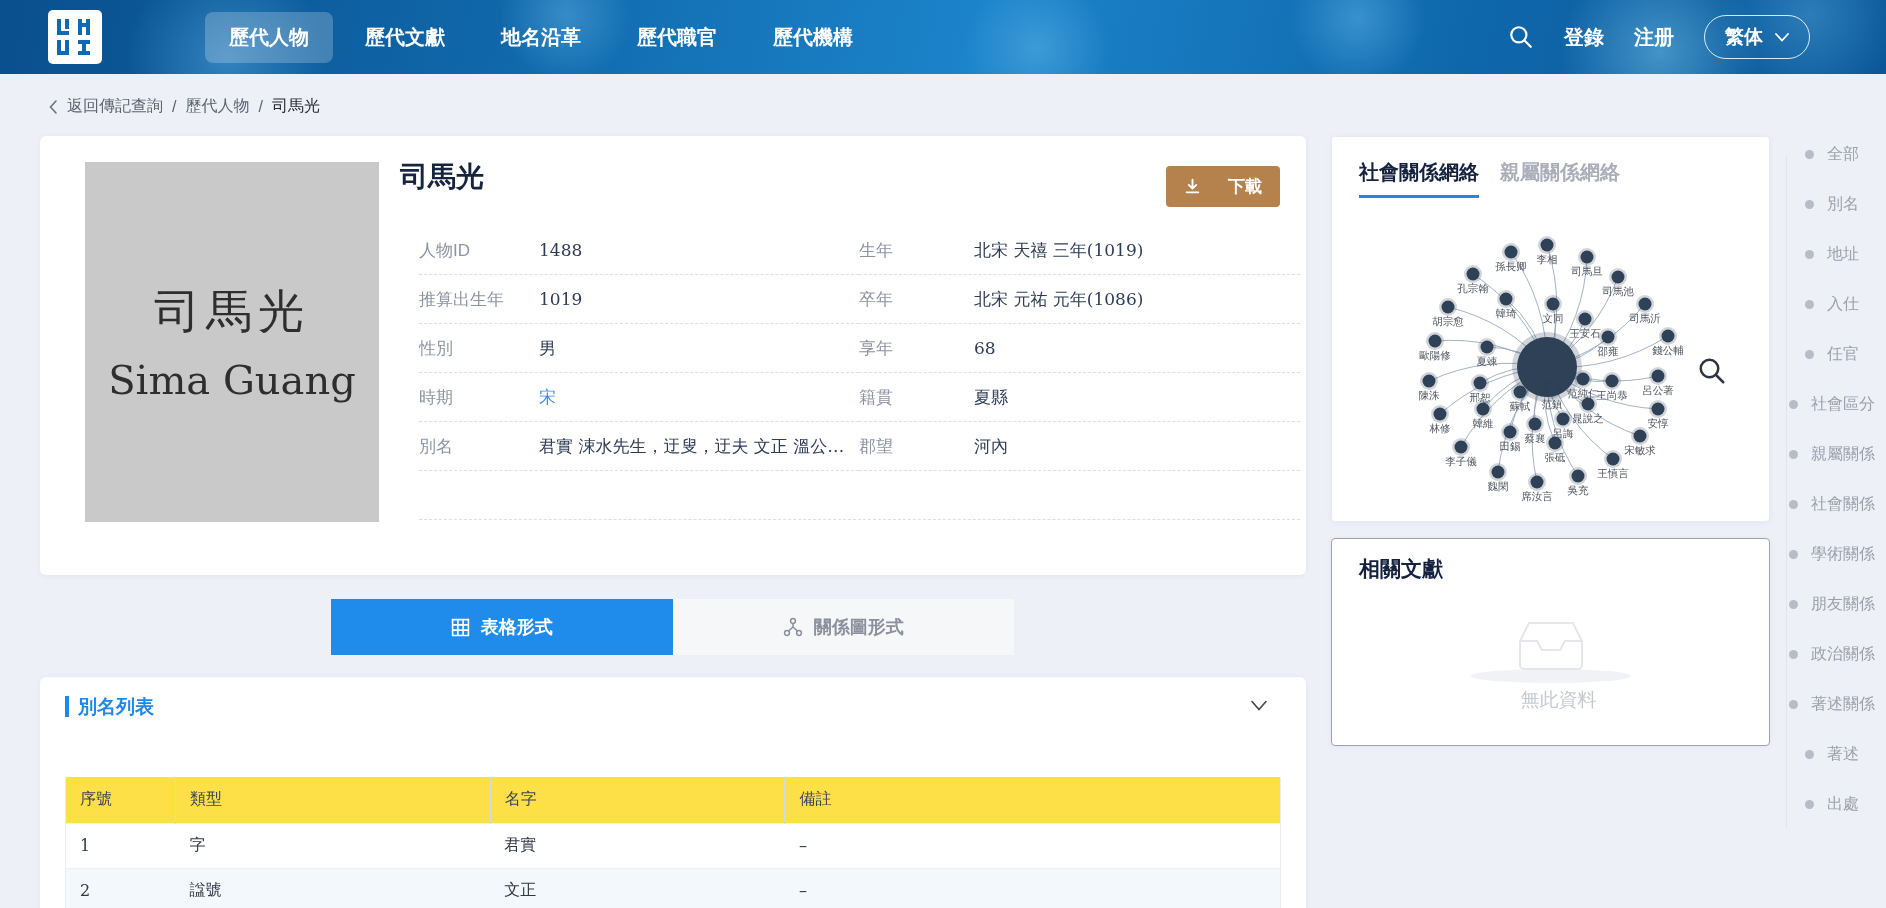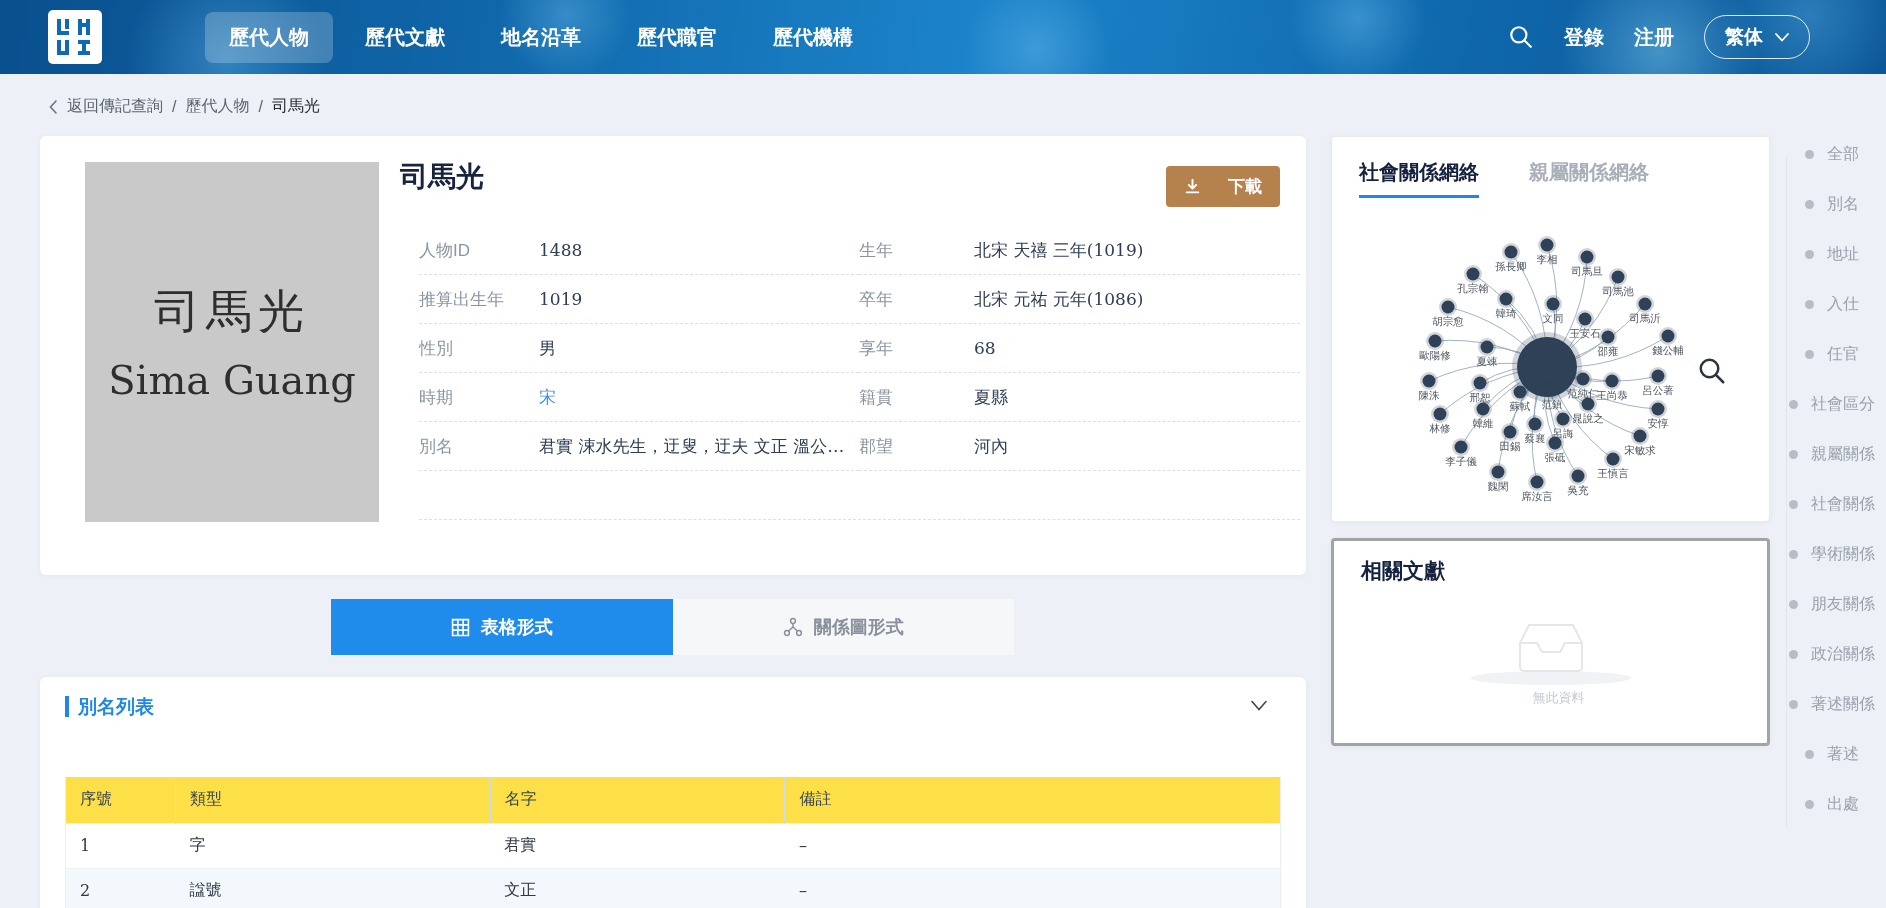--- a/index.html
+++ b/index.html
@@ -73,39 +73,39 @@
     font-size:16px; border-left:1px solid #e9eef4; border-right:1px solid #e9eef4; }
   table.alias th { background:#fde047; height:46px; text-align:left; padding-left:14px; color:#3a4554;
     font-weight:normal; border-right:1px solid #cddded; }
   table.alias th:last-child { border-right:none; }
   table.alias td { height:45px; padding-left:14px; border-top:1px solid #edf1f6; color:#2f3743;
     font-family:"DejaVu Serif","Liberation Serif",serif; }
   table.alias tbody tr:nth-child(2) { background:#f3f8fd; }
 
   
   .net-card { left:1331px; top:136px; width:439px; height:386px; border:1px solid #e8eaf0; border-radius:4px; }
-  .net-tabs { position:absolute; left:27px; top:22px; display:flex; gap:50px; }
+  .net-tabs { position:absolute; left:27px; top:22px; display:flex; gap:21px; }
   .ntab { font-size:20px; font-weight:bold; cursor:pointer; padding-bottom:12px; position:relative; }
   .ntab.active { color:#15223d; }
   .ntab.active::after { content:""; position:absolute; left:0; right:0; bottom:0; height:3px; background:#1f87e8; }
   .ntab.inactive { color:#a9aeb9; }
   #netSvg { position:absolute; left:12px; top:40px; }
   #netSvg .edge { fill:none; stroke:#91a6b8; stroke-width:1; opacity:.85; }
   #netSvg .halo { fill:#2e4156; opacity:.22; }
   #netSvg .node { fill:#2e4156; cursor:pointer; }
   #netSvg .nlabel { font-size:10.5px; fill:#4e5560; text-anchor:middle;
     font-family:"Liberation Sans",sans-serif; }
   .zoom-icon { position:absolute; right:42px; top:219px; cursor:pointer; }
 
-  .doc-card { left:1331px; top:538px; width:439px; height:208px; border:3px solid #a3a3a3; border-radius:4px; }
+  .doc-card { left:1331px; top:538px; width:439px; height:208px; border:1px solid #a3a3a3; border-radius:4px; }
   .doc-title { position:absolute; left:27px; top:16px; font-size:21px; font-weight:bold; color:#15223d; }
   .tray { position:absolute; left:50%; top:80px; transform:translateX(-50%); }
   .tray-shadow { position:absolute; left:50%; top:130px; transform:translateX(-50%); width:160px; height:14px;
     background:#f0f2f6; border-radius:50%; }
-  .empty-text { position:absolute; left:16px; right:0; top:148px; text-align:center; color:#c5c9d2; font-size:13px; }
+  .empty-text { position:absolute; left:16px; right:0; top:148px; text-align:center; color:#c5c9d2; font-size:19px; }
 
   
   .anchor-nav { position:absolute; left:1778px; top:142px; width:108px; }
   .anchor-nav::before { content:""; position:absolute; left:8px; top:14px; bottom:14px; width:1px; background:#e2e5eb; }
   .anchor-item { position:relative; display:flex; align-items:center; gap:13px; height:24px;
     margin-bottom:26px; cursor:pointer;justify-content:center; }
   .anchor-dot { width:9px; height:9px; border-radius:50%; background:#b7bcc6; flex:0 0 9px; }
   .anchor-label { font-size:16px; color:#9aa1ac; white-space:nowrap; }
 </style>
 </head>

